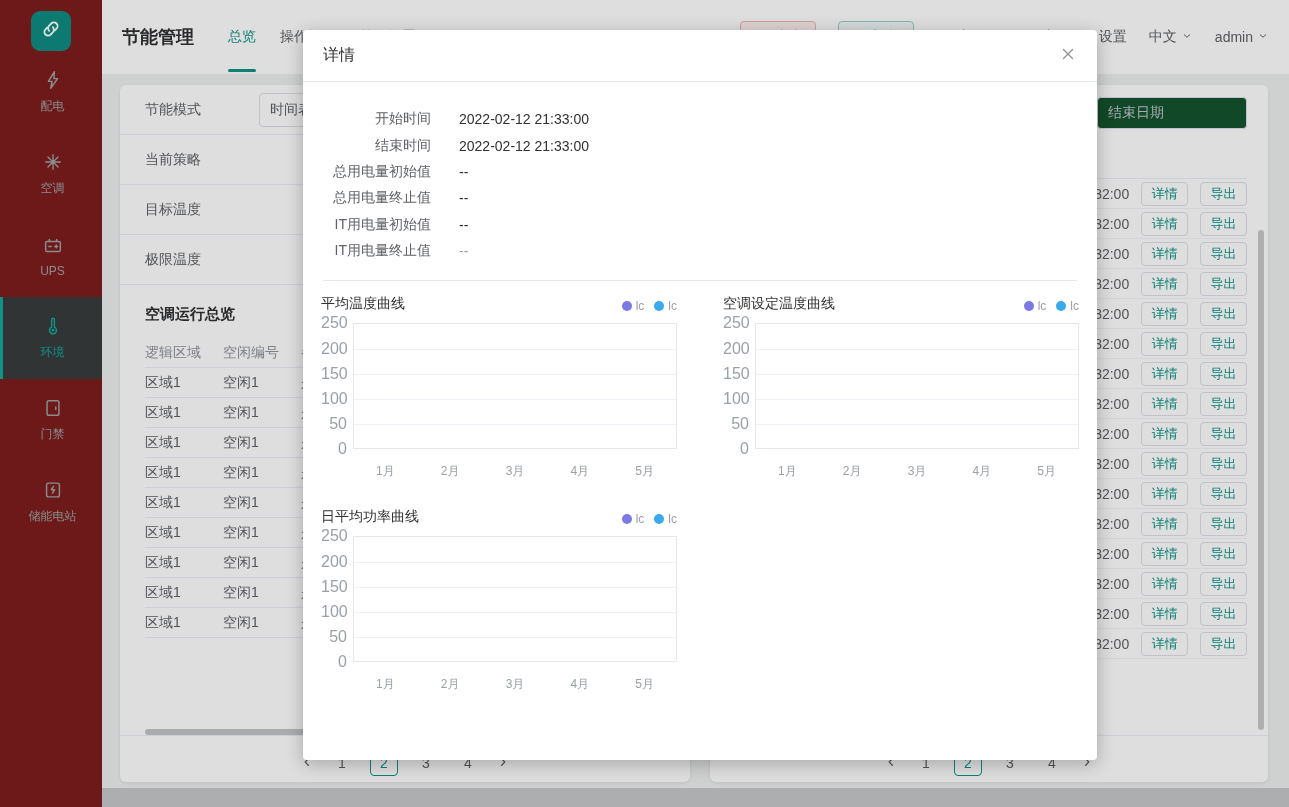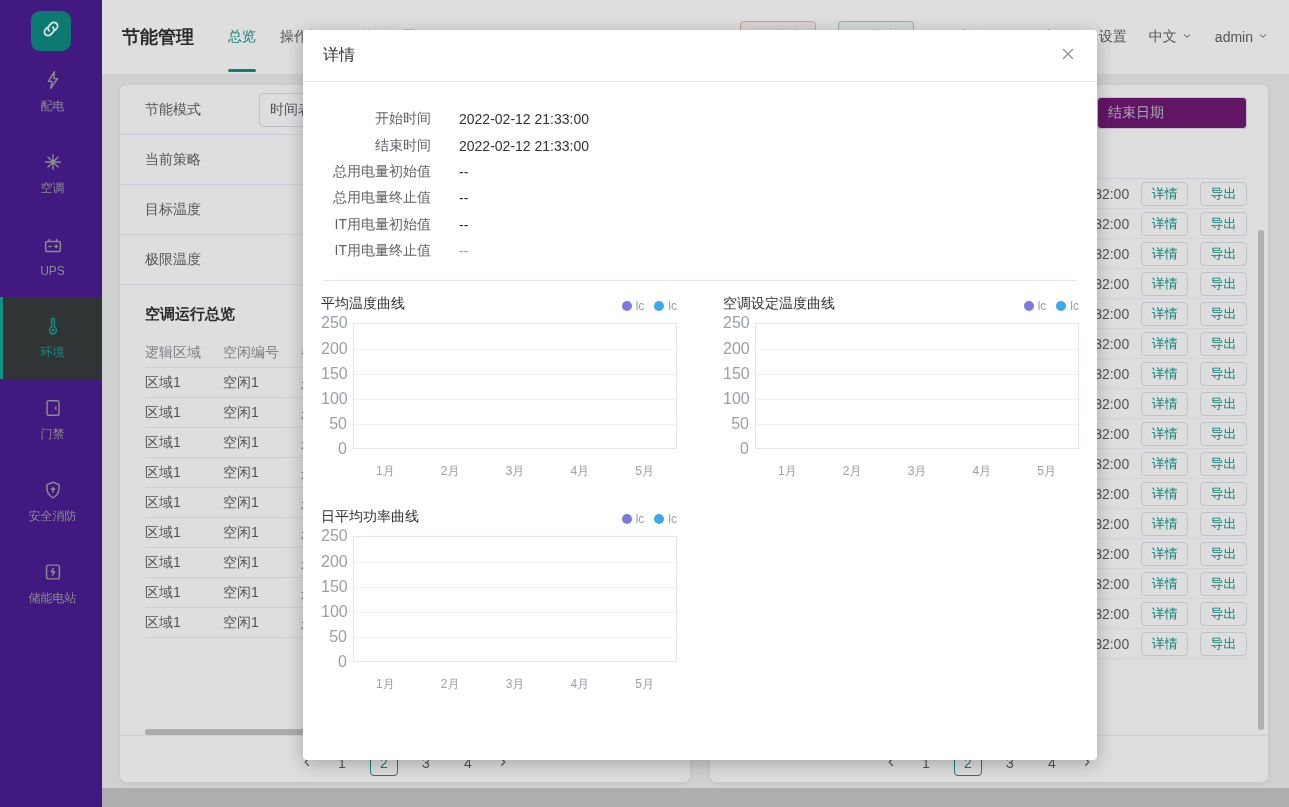--- a/index.html
+++ b/index.html
@@ -1,21 +1,21 @@
 <!DOCTYPE html>
 <html><head>
 <meta charset="utf-8">
 <style>
   * { margin:0; padding:0; box-sizing:border-box; }
   html,body { width:1289px; height:807px; overflow:hidden;
     font-family:"Liberation Sans","DejaVu Sans",sans-serif; background:#c6c8ca; }
   .app { position:absolute; inset:0; }
 
   
-  .sidebar { position:absolute; left:0; top:0; width:102px; height:807px; background:#4c1d95; z-index:1; }
+  .sidebar { position:absolute; left:0; top:0; width:102px; height:807px; background:#7f1d1d; z-index:1; }
   .logo { width:40px; height:40px; margin:11px auto 0; background:#0f8d84; border-radius:9px;
           display:flex; align-items:center; justify-content:center; color:#fff; }
   .side-item { height:82px; display:flex; flex-direction:column; align-items:center; justify-content:center;
                gap:7px; color:#9ea2a2; font-size:12px; cursor:pointer; border-left:3px solid transparent; }
   .side-item:first-of-type { margin-top:17px; }
   .side-item.active { background:#383c3c; border-left-color:#15a79b; color:#15a79b; }
   .side-item svg { display:block; }
 
   
   .topbar { position:absolute; left:102px; top:0; right:0; height:74px; background:#ffffff;
@@ -54,21 +54,21 @@
   .hscroll { position:absolute; left:25px; top:644px; width:543px; height:6px; background:#c4c6c8; border-radius:3px; }
   .panel-divider { position:absolute; left:0; right:0; top:650px; border-top:1px solid #ebeef5; }
   .pagination { position:absolute; left:0; right:0; top:663px; display:flex; justify-content:center;
                 align-items:center; gap:14px; }
   .page-arrow { color:#606266; cursor:pointer; display:flex; align-items:center; }
   .page-num { min-width:28px; height:28px; line-height:28px; text-align:center; font-size:14px;
               color:#606266; cursor:pointer; border:1px solid transparent; border-radius:4px; }
   .page-num.active { color:#0f9488; border-color:#0f9488; background:#fff; }
 
   .date-input { margin:12px 21px 0 auto; width:150px; height:32px; border:1px solid #dcdfe6; border-radius:4px;
-                display:flex; align-items:center; padding:0 10px; font-size:14px; color:#c0c4cc; background:#701a75; }
+                display:flex; align-items:center; padding:0 10px; font-size:14px; color:#c0c4cc; background:#14532d; }
   .ops-table { margin:18px 21px 0 0; font-size:14px; }
   .ops-row { display:flex; align-items:center; justify-content:flex-end; height:30px; border-bottom:1px solid #f2f4f7;
              gap:12px; padding-right:0; }
   .ops-row.head { border-bottom:1px solid #ebeef5; color:#909399; height:32px; }
   .ops-time { width:420px; text-align:right; color:#606266; white-space:nowrap; overflow:hidden; }
   .ops-head-label { width:420px; text-align:left; padding-left:295px; }
   .mini-btn { width:47px; height:24px; line-height:22px; text-align:center; font-size:13px; color:#0f9488;
               background:#fff; border:1px solid #dcdfe6; border-radius:4px; cursor:pointer; }
   .btn-slot { width:47px; }
   .vscroll { position:absolute; right:4px; top:145px; width:6px; height:500px; background:#c8cacc; border-radius:3px; }
@@ -157,29 +157,20 @@
       <span>
           <svg width="22" height="22" viewBox="0 0 24 24" fill="none" stroke="currentColor" stroke-width="1.6" stroke-linecap="round">
             <rect x="5.5" y="4" width="13" height="16" rx="2"></rect>
             <path d="M15 11v2.5"></path>
           </svg>
         </span>
       <span>门禁</span>
     </div>
     <div class="side-item">
       <span>
-          <svg width="22" height="22" viewBox="0 0 24 24" fill="none" stroke="currentColor" stroke-width="1.6" stroke-linecap="round" stroke-linejoin="round">
-            <path d="M12 3.5l6.5 2.6v4.7c0 4.2-2.8 7.4-6.5 9.7-3.7-2.3-6.5-5.5-6.5-9.7V6.1z"></path>
-            <path d="M12 14.5v-5M10.3 11.2L12 9.5l1.7 1.7"></path>
-          </svg>
-        </span>
-      <span>安全消防</span>
-    </div>
-    <div class="side-item">
-      <span>
           <svg width="22" height="22" viewBox="0 0 24 24" fill="none" stroke="currentColor" stroke-width="1.6" stroke-linejoin="round">
             <rect x="5" y="4.5" width="14" height="15" rx="2"></rect>
             <path d="M12.8 7.5l-2.6 4.2h3.6l-2.6 4.2"></path>
           </svg>
         </span>
       <span>储能电站</span>
     </div>
   </nav>
 
   <header class="topbar">

